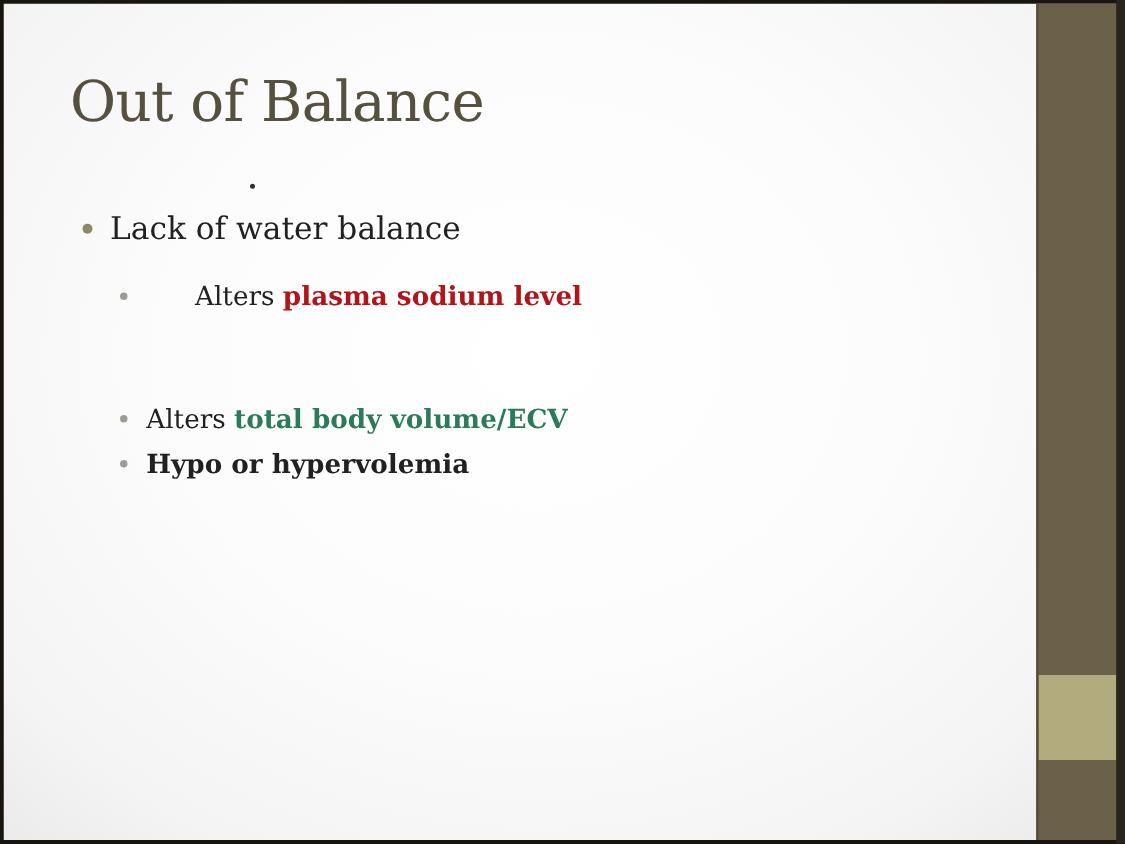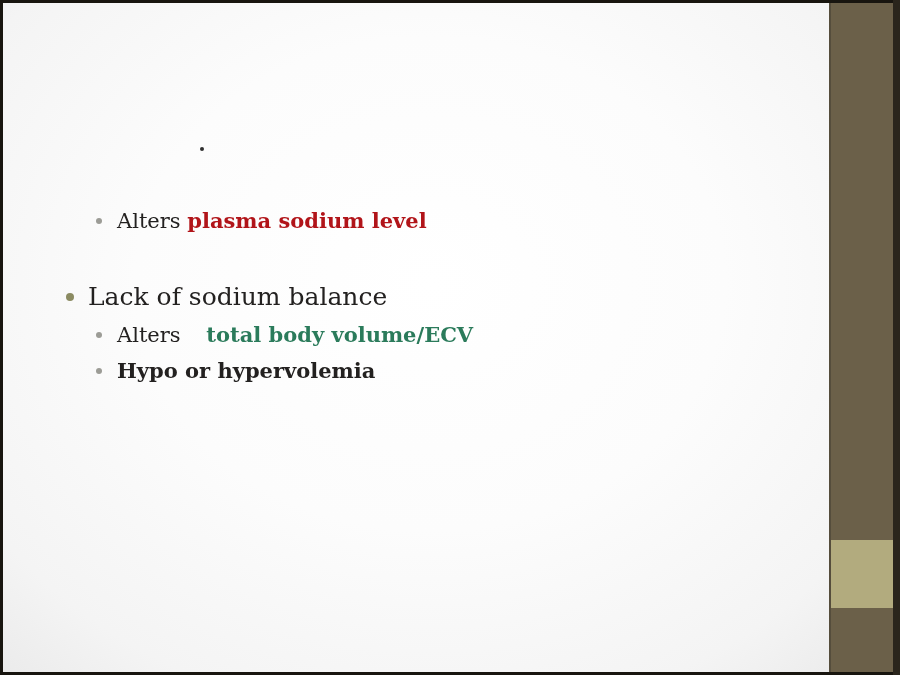--- a/index.html
+++ b/index.html
@@ -105,58 +105,59 @@
     background: #8b8b62;
     margin-right: 14px;
   }
   .l2 .bullet {
     width: 6px;
     height: 6px;
     background: #9c9c96;
     margin-right: 15px;
   }
   .hl-red   { font-weight: bold; color: #b11419; }
-  .hl-green { font-weight: bold; color: #2b7b5b; margin-left: 19px; }
+  .hl-green { font-weight: bold; color: #2b7b5b; }
 
   .row1 { top: 164px; }  
-  .row2 { top: 205px; }  
+  .row2 { top: 221px; gap: 39px; }  
   .row3 { top: 241px; }  
   .row4 { top: 278px; }  
   .row5 { top: 319px; }  
   .row6 { top: 355px; font-weight: bold; }  
 </style>
 </head>
 <body>
 
 <div class="frame">
 
   <div class="slide">
     <div class="sidebar">
       <div class="sidebar-accent"></div>
     </div>
   </div>
 
   <div class="right-edge"></div>
 
   <div class="layer-text">
 
+    <div class="slide-title">Out of Balance</div>
 
     <div class="stray-dot"></div>
 
+    <div class="row l1 row1">
+      <span class="bullet"></span>
+      <span>Lack of water balance</span>
+    </div>
 
     <div class="row l2 row2">
       <span class="bullet"></span>
       <span><span>Alters </span><span class="hl-red">plasma sodium level</span></span>
     </div>
 
 
-    <div class="row l1 row4">
-      <span class="bullet"></span>
-      <span>Lack of sodium balance</span>
-    </div>
 
     <div class="row l2 row5">
       <span class="bullet"></span>
       <span><span>Alters </span><span class="hl-green">total body volume/ECV</span></span>
     </div>
 
     <div class="row l2 row6">
       <span class="bullet"></span>
       <span>Hypo or hypervolemia</span>
     </div>

